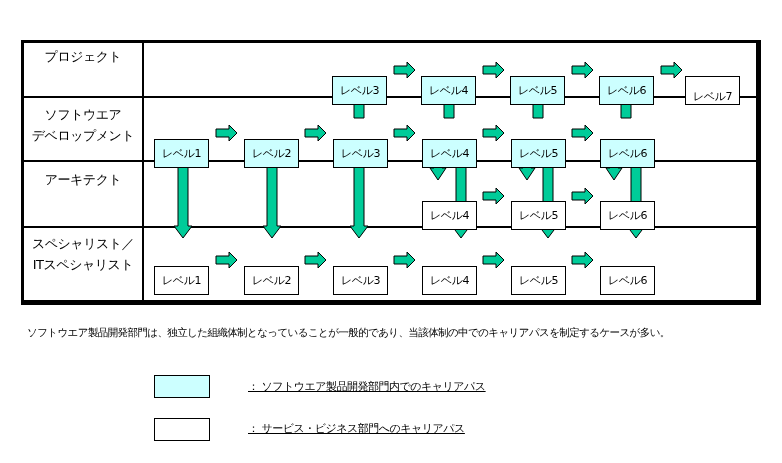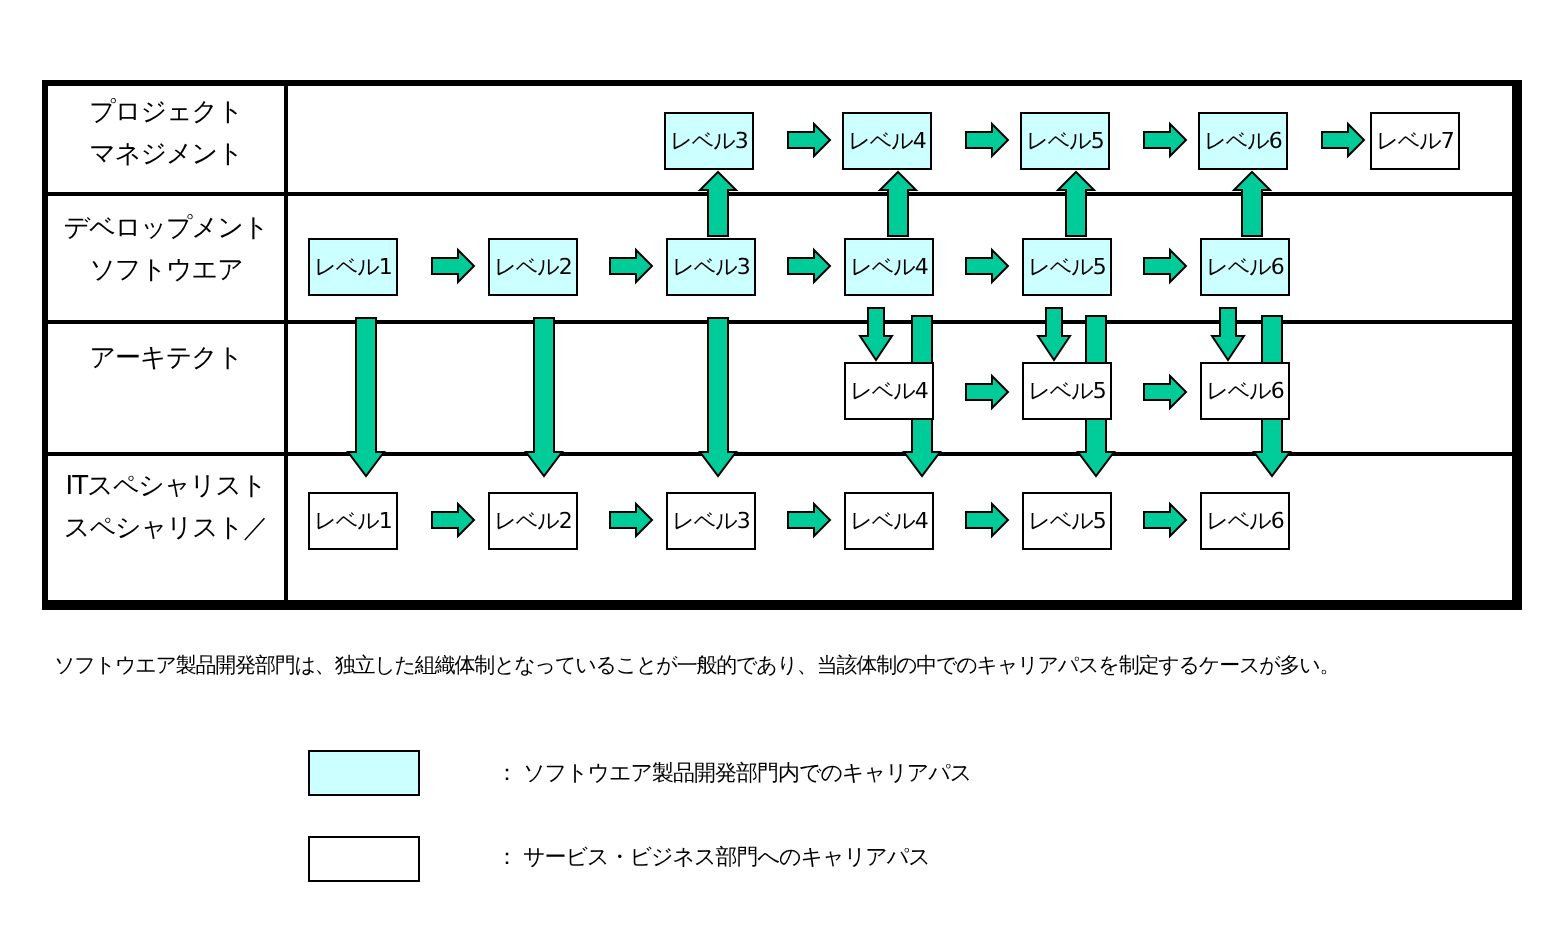--- a/index.html
+++ b/index.html
@@ -4,51 +4,50 @@
 <style>
   html, body { margin:0; padding:0; background:#ffffff; }
   body { width:782px; height:463px; position:relative; overflow:hidden;
          font-family:"DejaVu Sans", sans-serif; color:#000; }
   #frame { position:absolute; left:21px; top:40px; width:732px; height:257px;
            border:3px solid #000; border-right-width:5px; border-bottom-width:5px; }
   .hline { position:absolute; left:21px; width:738px; height:2px; background:#000; }
   .vline { position:absolute; left:142px; top:40px; width:2px; height:263px; background:#000; }
   .rowlabel { position:absolute; left:24px; width:118px; text-align:center;
               font-size:13px; line-height:21px; letter-spacing:-0.5px; }
-  .box { position:absolute; width:45px; height:29px; border:1px solid #000;
+  .box { position:absolute; width:55px; height:29px; border:1px solid #000;
          box-sizing:border-box; font-size:11px; display:flex;
-         align-items:center; justify-content:center; letter-spacing:-0.5px; }
+         align-items:center; justify-content:center; letter-spacing:-0.5px;margin-top:20px; }
   svg.arrows { position:absolute; left:0; top:0; }
   .note { position:absolute; left:27px; top:326px; font-size:10.5px; white-space:nowrap; letter-spacing:-0.6px;text-align:right; }
   .legend-swatch { position:absolute; left:154px; width:56px; height:23px; border:1px solid #000; box-sizing:border-box; }
-  .legend-text { position:absolute; left:248px; font-size:11px; white-space:nowrap; letter-spacing:-0.5px; }
+  .legend-text { position:absolute; left:248px; font-size:11px; white-space:nowrap; letter-spacing:-0.5px;text-decoration:underline; }
 </style>
 </head>
 <body>
 
 <div id="frame"></div>
 <div class="hline" style="top:96px"></div>
 <div class="hline" style="top:160px"></div>
 <div class="hline" style="top:226px"></div>
 <div class="vline"></div>
 
 <div class="rowlabel" style="top:46px">
   <div>プロジェクト</div>
-  <div>マネジメント</div>
 </div>
 <div class="rowlabel" style="top:104px">
+  <div>ソフトウエア</div>
   <div>デベロップメント</div>
-  <div>ソフトウエア</div>
 </div>
 <div class="rowlabel" style="top:169px">
   <div>アーキテクト</div>
 </div>
 <div class="rowlabel" style="top:233px">
+  <div>スペシャリスト／</div>
   <div>ITスペシャリスト</div>
-  <div>スペシャリスト／</div>
 </div>
 
 <svg class="arrows" id="arrows" width="782" height="463">
     <polygon points="394,66 407,66 407,62 415,70 407,78 407,74 394,74" fill="#00cc99" stroke="#000" stroke-width="1"></polygon>
     <polygon points="483,66 496,66 496,62 504,70 496,78 496,74 483,74" fill="#00cc99" stroke="#000" stroke-width="1"></polygon>
     <polygon points="572,66 585,66 585,62 593,70 585,78 585,74 572,74" fill="#00cc99" stroke="#000" stroke-width="1"></polygon>
     <polygon points="661,66 674,66 674,62 682,70 674,78 674,74 661,74" fill="#00cc99" stroke="#000" stroke-width="1"></polygon>
     <polygon points="216,129 229,129 229,125 237,133 229,141 229,137 216,137" fill="#00cc99" stroke="#000" stroke-width="1"></polygon>
     <polygon points="305,129 318,129 318,125 326,133 318,141 318,137 305,137" fill="#00cc99" stroke="#000" stroke-width="1"></polygon>
     <polygon points="394,129 407,129 407,125 415,133 407,141 407,137 394,137" fill="#00cc99" stroke="#000" stroke-width="1"></polygon>
@@ -81,21 +80,21 @@
   </div>
 <div class="box" style="left: 421px; top: 56px; background: rgb(204, 255, 255);">
     <span>レベル4</span>
   </div>
 <div class="box" style="left: 510px; top: 56px; background: rgb(204, 255, 255);">
     <span>レベル5</span>
   </div>
 <div class="box" style="left: 599px; top: 56px; background: rgb(204, 255, 255);">
     <span>レベル6</span>
   </div>
-<div class="box" style="left: 685px; top: 56px; background: rgb(255, 255, 255);">
+<div class="box" style="left: 685px; top: 56px; background: rgb(255, 255, 255); align-items: flex-end;">
     <span>レベル7</span>
   </div>
 
 <div class="box" style="left: 154px; top: 119px; background: rgb(204, 255, 255);">
     <span>レベル1</span>
   </div>
 <div class="box" style="left: 244px; top: 119px; background: rgb(204, 255, 255);">
     <span>レベル2</span>
   </div>
 <div class="box" style="left: 333px; top: 119px; background: rgb(204, 255, 255);">

